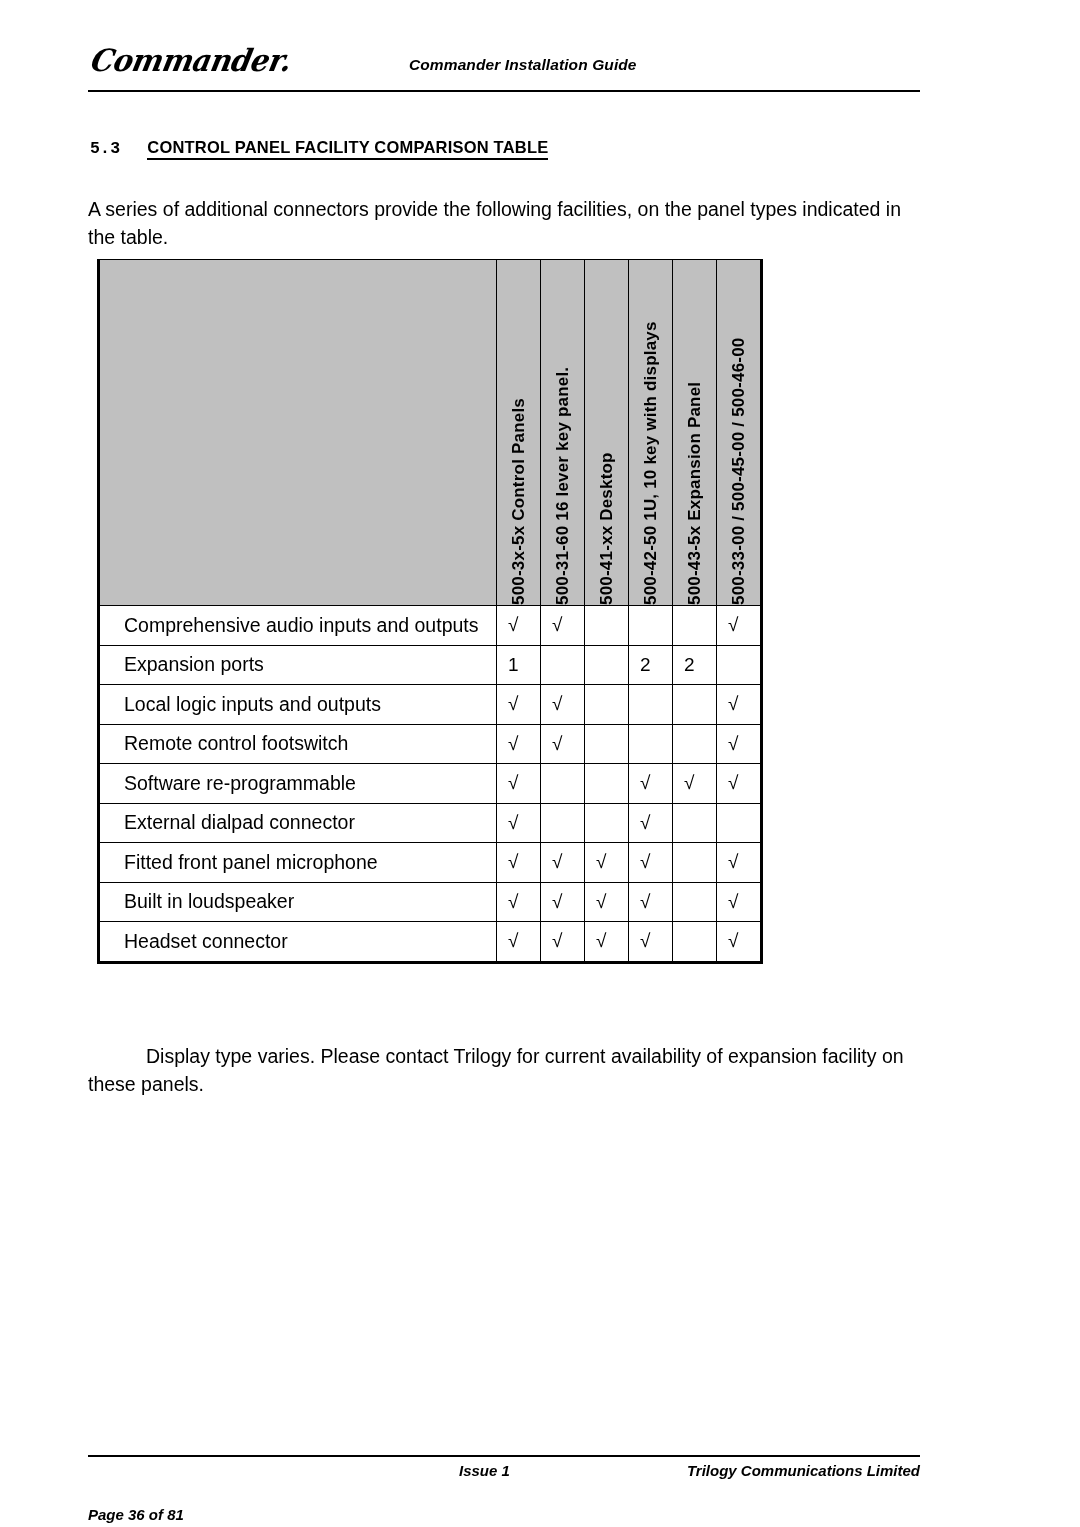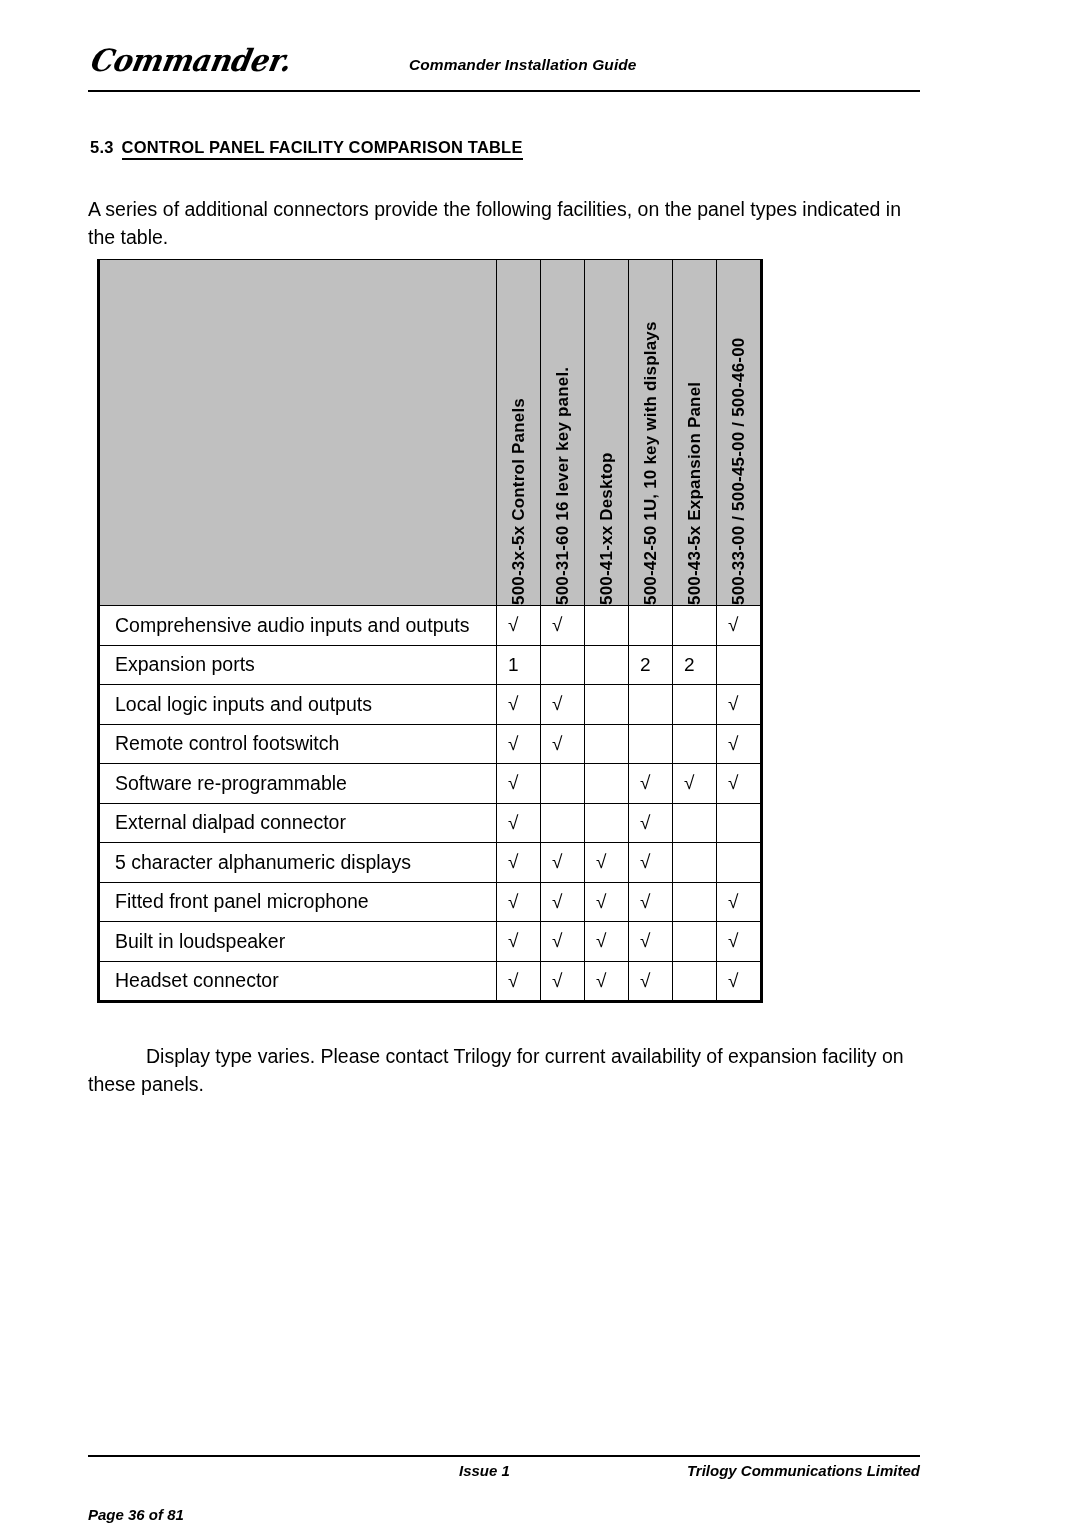--- a/index.html
+++ b/index.html
@@ -70,21 +70,22 @@
     position: absolute;
     left: 90px;
     top: 138px;
     font-size: 16.5px;
     font-weight: 700;
     letter-spacing: 0.2px;
     white-space: nowrap;
   }
   .section-num {
     display: inline-block;
-    margin-right: 8px;
+    margin-right: 27px;
+    font-family: Liberation Mono, monospace;
   }
   .section-title {
     display: inline-block;
     border-bottom: 2px solid #000;
     padding-bottom: 1px;
   }
 
   
   .intro-para {
     position: absolute;
@@ -139,21 +140,21 @@
     height: 338px;
     line-height: 41px;
     text-align: left;
   }
 
   tbody td {
     height: 38.5px;
   }
   td.facility-label {
     font-size: 19.5px;
-    padding-left: 15px;
+    padding-left: 24px;
     vertical-align: middle;
     white-space: nowrap;
   }
   td.mark-cell {
     font-size: 19px;
     text-align: left;
     padding-left: 11px;
     vertical-align: middle;
   }
   tbody tr:last-child td {
@@ -306,29 +307,20 @@
       <tr>
         <td class="facility-label outer-l">External dialpad connector</td>
         <td class="mark-cell">√</td>
         <td class="mark-cell"></td>
         <td class="mark-cell"></td>
         <td class="mark-cell">√</td>
         <td class="mark-cell"></td>
         <td class="mark-cell outer-r"></td>
       </tr>
 
-      <tr>
-        <td class="facility-label outer-l">5 character alphanumeric displays</td>
-        <td class="mark-cell">√</td>
-        <td class="mark-cell">√</td>
-        <td class="mark-cell">√</td>
-        <td class="mark-cell">√</td>
-        <td class="mark-cell"></td>
-        <td class="mark-cell outer-r"></td>
-      </tr>
 
       <tr>
         <td class="facility-label outer-l">Fitted front panel microphone</td>
         <td class="mark-cell">√</td>
         <td class="mark-cell">√</td>
         <td class="mark-cell">√</td>
         <td class="mark-cell">√</td>
         <td class="mark-cell"></td>
         <td class="mark-cell outer-r">√</td>
       </tr>

